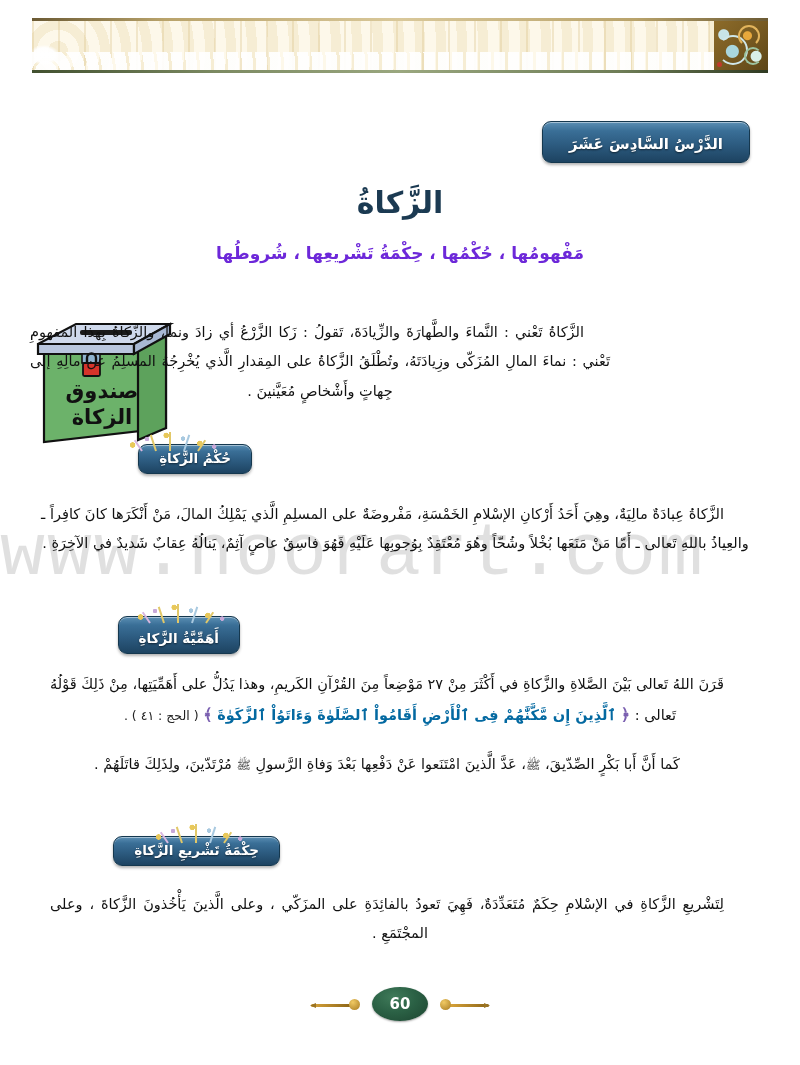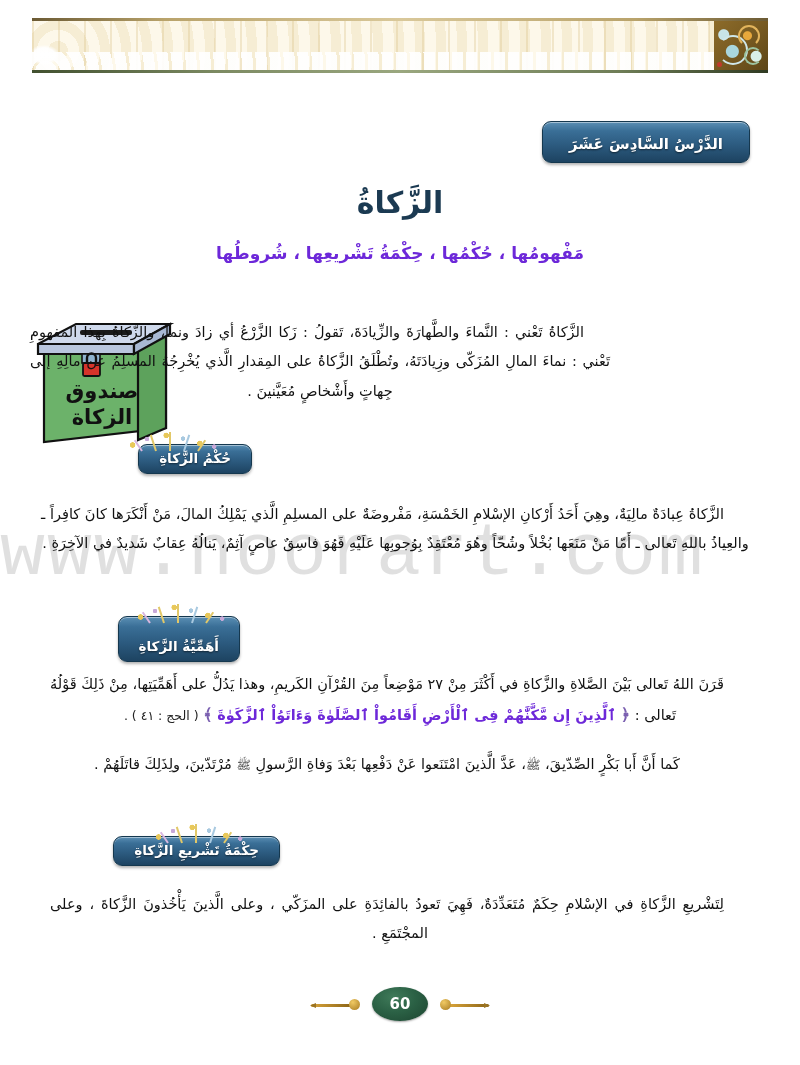--- a/index.html
+++ b/index.html
@@ -110,21 +110,21 @@
   
   .para{
     position:absolute;
     color:#111111;
     font-size:14.5px;
     line-height:2.02;
     text-align:justify;
     text-align-last:center;
   }
   .para .indent{display:inline-block;width:26px;}
-  .verse{color:#6d28d9;font-weight:bold;letter-spacing:.4px;}
+  .verse{color:#0369a1;font-weight:bold;letter-spacing:.4px;}
   .brk{color:#7a5fb0;font-weight:bold;font-size:16px;}
   .cite{color:#222;font-size:12.5px;}
   .honor{font-size:12px;color:#222;}
 
   
   .watermark{
     position:absolute;left:0;right:0;top:500px;height:110px;
     font-family:Liberation Mono, monospace;
     font-size:75px;
     color:rgba(70,70,70,.17);
@@ -227,21 +227,21 @@
 </div>
 
 <div class="section-head" style="right:560px;top:616px;">
   <div class="burst">
     <i></i>
       <i></i>
       <i></i>
       <i></i>
       <i></i>
   </div>
-  <span class="pill" style="font-size:13.5px;padding:21px 20px 7px 20px;">أَهَمِّيَّةُ الزَّكاةِ</span>
+  <span class="pill" style="font-size:13.5px;padding:13px 20px 7px 20px;">أَهَمِّيَّةُ الزَّكاةِ</span>
 </div>
 
 <div class="para" style="right:50px;left:50px;top:670px;">
   <span class="indent"></span><span>قَرَنَ اللهُ تَعالى بَيْنَ الصَّلاةِ والزَّكاةِ في أَكْثَرَ مِنْ ٢٧ مَوْضِعاً مِنَ القُرْآنِ الكَريمِ، وهذا يَدُلُّ على أَهَمِّيَتِها، مِنْ ذَلِكَ قَوْلُهُ تَعالى :</span>
   <span class="brk">﴿</span>
   <span class="verse">ٱلَّذِينَ إِن مَّكَّنَّٰهُمْ فِى ٱلْأَرْضِ أَقَامُواْ ٱلصَّلَوٰةَ وَءَاتَوُاْ ٱلزَّكَوٰةَ</span>
   <span class="brk">﴾</span>
   <span class="cite">( الحج : ٤١ ) .</span>
 </div>
 

